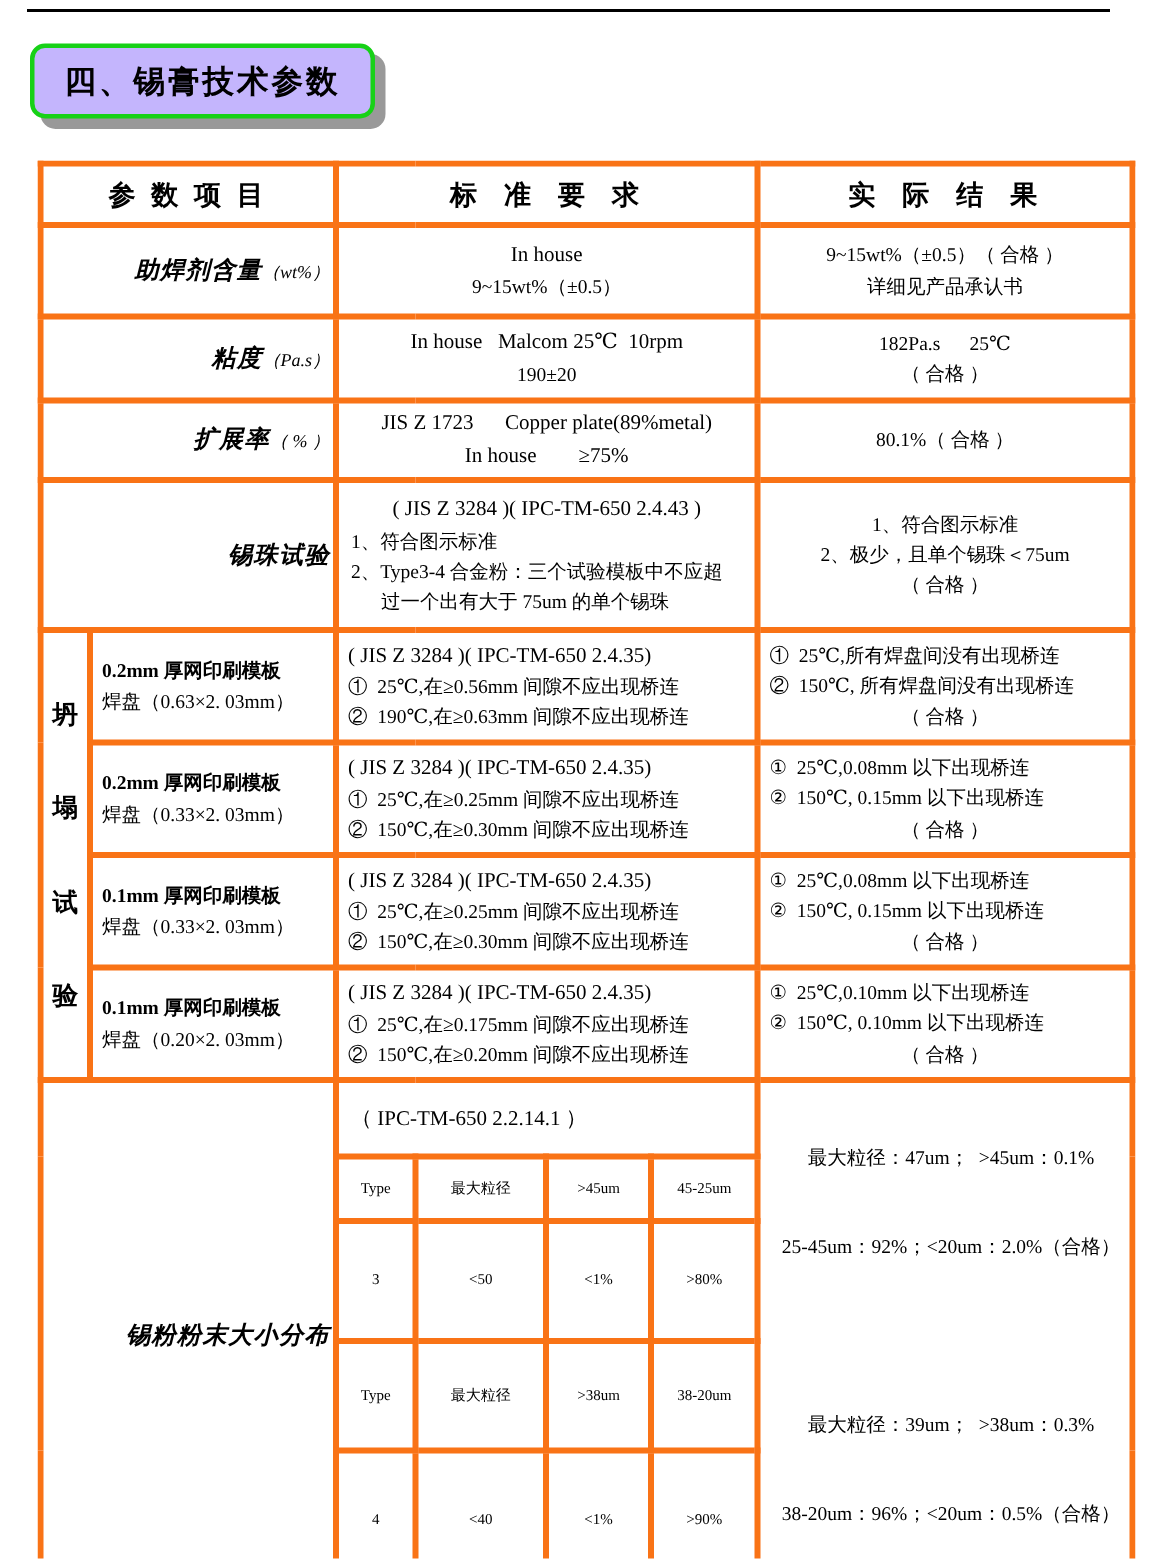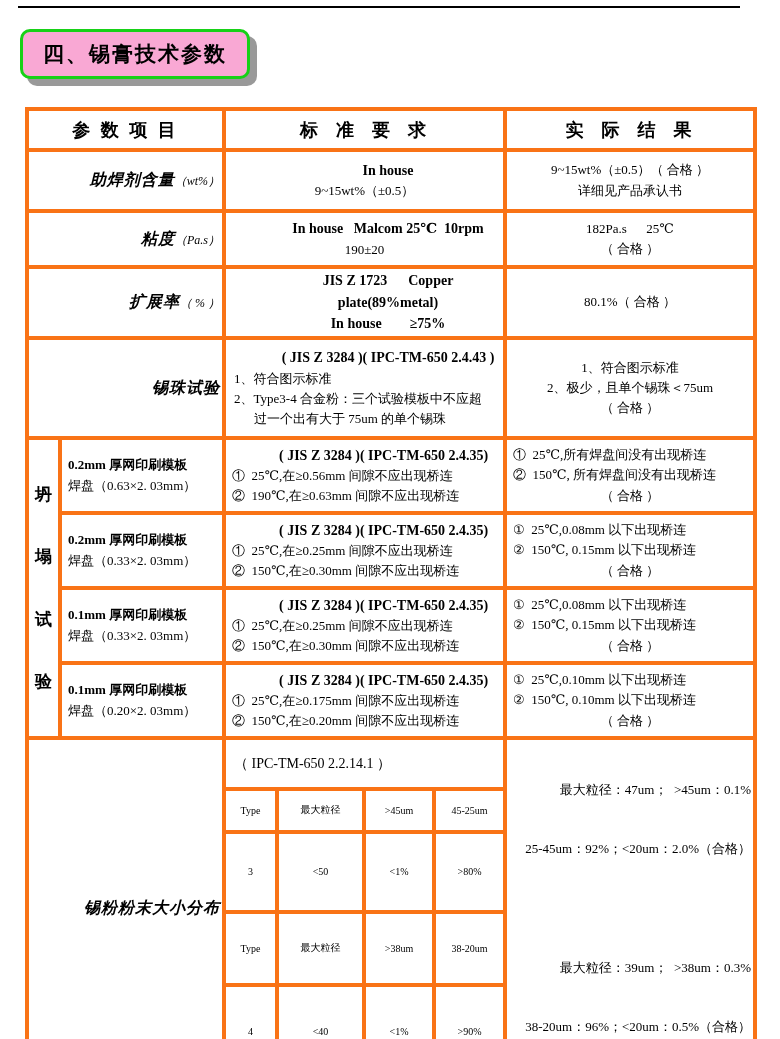--- a/index.html
+++ b/index.html
@@ -20,40 +20,40 @@
   table{border-collapse:collapse;table-layout:fixed;width:728px;border:2px solid #000;}
   td{border:4px solid #f97316;vertical-align:middle;padding:1px 2px;overflow:hidden;}
   .rh-head{height:41px}.rh-flux{height:61px}.rh-visc{height:56px}.rh-spread{height:53px}
   .rh-ball{height:100px}.rh-slump{height:75px}
   .rh-ps-a{height:18px}.rh-ps-b{height:20px}.rh-ps-c{height:38px}.rh-ps-d{height:34px}.rh-ps-e{height:44px}
   .hdr{font-weight:bold;font-size:18px;text-align:center;letter-spacing:3px;white-space:pre-wrap;}
   .lbl{font-weight:bold;font-size:16px;text-align:right;letter-spacing:1px;font-style:italic;}
   .lbl .suffix{font-weight:normal;font-size:12px;letter-spacing:0;}
   .ctr{text-align:center;}
   .line{font-size:13px;line-height:1.55;white-space:pre-wrap;}
-  .b{font-weight:bold;font-size:14px;margin-left:47px;}
+  .b{font-weight:normal;font-size:14px;}
   .left{text-align:left;padding-left:6px;}
   .indent1{padding-left:26px;}
   .vert{display:flex;flex-direction:column;align-items:center;justify-content:space-evenly;
         height:290px;font-weight:bold;font-size:17px;}
   .sub1{font-weight:bold;font-size:13px;}
   .sub2{font-size:13px;}
   .slump-std .line,.slump-res .line{text-align:left;padding-left:4px;}
   .slump-res .ok-line{text-align:center;padding-left:0;}
   .nest{font-size:10px;text-align:center;}
-  .ps-res-block{font-size:13px;line-height:1.5;text-align:right;padding-left:8px;white-space:pre-wrap;}
+  .ps-res-block{font-size:13px;line-height:1.5;text-align:center;padding-left:8px;white-space:pre-wrap;}
   .ps-res-block.second{margin-top:22px;}
   .ipc-hdr{font-weight:normal;font-size:14px;text-align:left;padding-left:8px;}
 </style>
 </head>
 <body>
 
 <div class="top-rule"></div>
 
-<div class="title-badge" id="title-badge" style="background: #f9a8d4; border-color: rgb(23, 209, 23); box-shadow: rgb(153, 153, 153) 7px 7px 0px;">
+<div class="title-badge" id="title-badge" style="background: #c4b5fd; border-color: rgb(23, 209, 23); box-shadow: rgb(153, 153, 153) 7px 7px 0px;">
   <span>四、锡膏技术参数</span>
 </div>
 
 <div class="table-wrap">
 <table>
   <colgroup>
     <col style="width:33px">
         <col style="width:164px">
         <col style="width:53px">
     <col style="width:87px">

